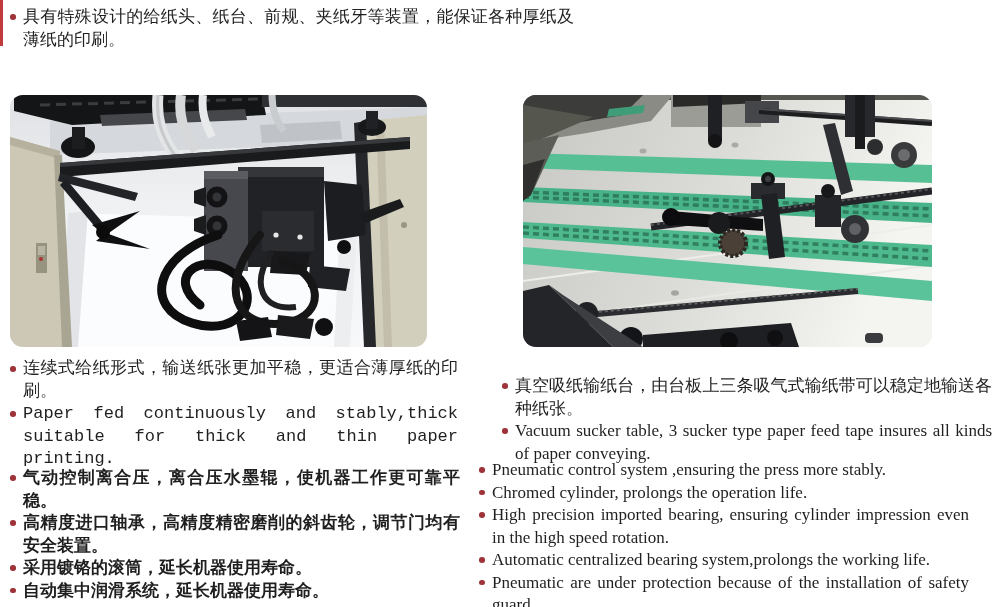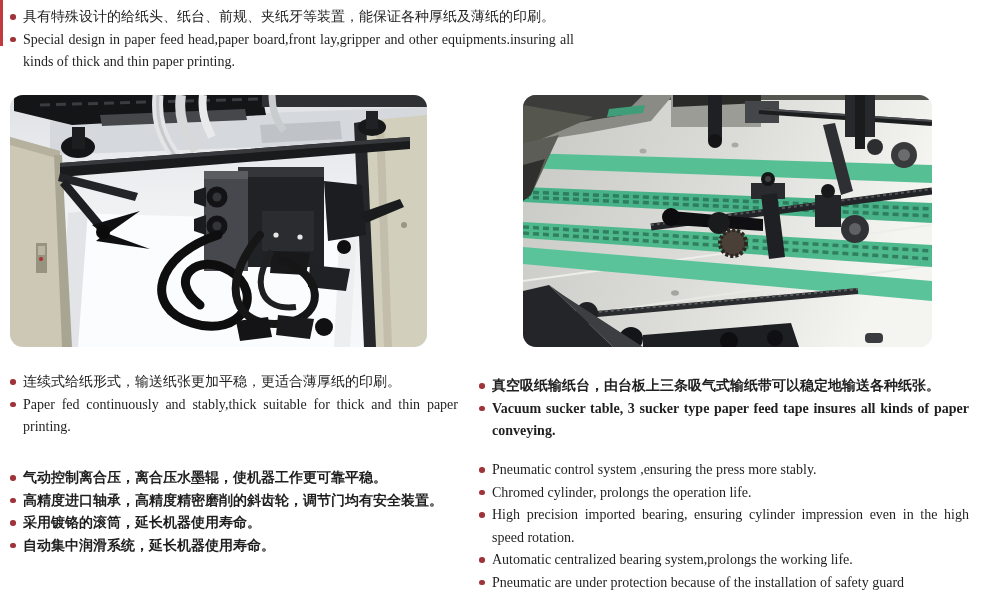--- a/index.html
+++ b/index.html
@@ -8,36 +8,36 @@
     position: relative;
     overflow: hidden;
     background: var(--background-color, #ffffff);
     color: var(--text-color, #1f1f1f);
     font-family: "Liberation Serif", "DejaVu Serif", serif;
   }
   .bullets { list-style: none; margin: 0; padding: 0; }
   .bullets li {
     position: relative;
     padding-left: 15px;
-    font-size: 14px;
+    font-size: 17px;
     line-height: 22.5px;
     text-align: justify;
   }
   .bullets li::before {
     content: "";
     position: absolute;
     left: 2px; top: 8.2px;
     width: 5.6px; height: 5.6px;
     border-radius: 50%;
     background: var(--bullet-color, #9e3439);
   }
   #intro          { position: absolute; left: 8px;   top: 6px;   width: 566px; }
-  #left-feed      { position: absolute; left: 8px;   top: 371px; width: 450px; }
+  #left-feed      { position: absolute; left: 8px;   top: 358px; width: 450px; font-family: Liberation Mono, monospace; }
   #left-features  { position: absolute; left: 8px;   top: 467px; width: 452px; font-weight: bold; }
-  #right-vacuum   { position: absolute; left: 477px; top: 375px; width: 492px; font-weight: bold; }
+  #right-vacuum   { position: absolute; left: 500px; top: 375px; width: 492px; }
   #right-features { position: absolute; left: 477px; top: 459px; width: 492px; }
   figure.photo {
     margin: 0;
     position: absolute;
     border-radius: 13px;
     overflow: hidden;
     background: #e8e9ea;
   }
   #photo-left  { left: 10px;  top: 95px; width: 417px; height: 252px; }
   #photo-right { left: 523px; top: 95px; width: 409px; height: 252px; }
@@ -48,21 +48,20 @@
     background: var(--edge-artifact-color, #c23a3e);
   }
 </style>
 </head>
 <body>
 
 <div class="edge-artifact"></div>
 
 <ul id="intro" class="bullets">
     <li>具有特殊设计的给纸头、纸台、前规、夹纸牙等装置，能保证各种厚纸及薄纸的印刷。</li>
-    <li>Special design in paper feed head,paper board,front lay,gripper and other equipments.insuring all kinds of thick and thin paper printing.</li>
   </ul>
 
 <figure class="photo" id="photo-left" title="Close-up photo of the paper feed head: black cables and control knobs above a white paper stack between beige machine panels">
   <svg viewBox="0 0 417 252" preserveAspectRatio="none">
     <defs>
       <linearGradient id="lpg1" x1="0" y1="0" x2="0" y2="1">
         <stop offset="0" stop-color="#dfe1e4"></stop>
         <stop offset="0.4" stop-color="#eef0f2"></stop>
         <stop offset="1" stop-color="#f7f8f9"></stop>
       </linearGradient>

